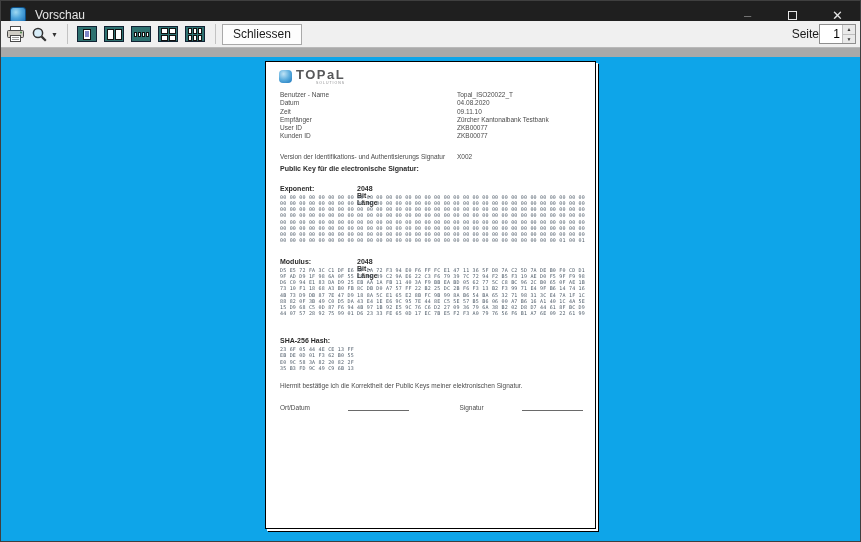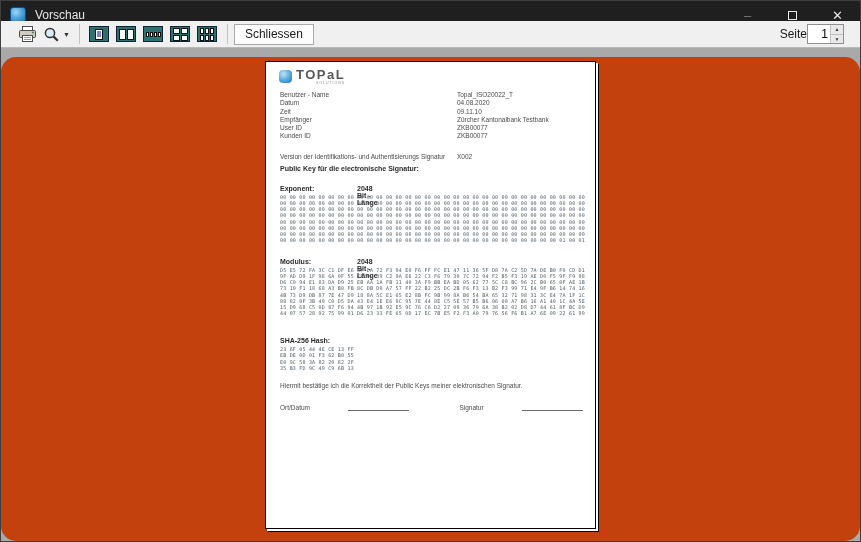--- a/index.html
+++ b/index.html
@@ -11,21 +11,21 @@
   .app-icon { width:16px; height:16px; margin-left:9px; border-radius:3px;
     background:radial-gradient(circle at 35% 30%, #9fd9f2 0%, #4fa6dd 45%, #1b6fb5 100%);
     border:1px solid #0d4f86; }
   .title-text { color:#e6e6e6; font-size:12px; margin-left:9px; }
   .tb-controls { margin-left:auto; display:flex; height:100%; }
   .tb-btn { width:45px; height:100%; display:flex; align-items:center; justify-content:center; color:#e6e6e6; font-size:13px; cursor:default; }
   .tb-btn.min { color:#7d7d7d; }
   .max-box { width:9px; height:9px; border:1px solid #e6e6e6; }
 
   
-  .toolbar { position:absolute; top:20px; left:0; right:0; height:27px; background:#f0f0f0; border-bottom:1px solid #b9b9b9; display:flex; align-items:center; padding:0 14px; }
+  .toolbar { position:absolute; top:20px; left:0; right:0; height:27px; background:#f0f0f0; border-bottom:1px solid #b9b9b9; display:flex; align-items:center; padding:0 2px; }
   .tool-btn { display:flex; align-items:center; justify-content:center; height:22px; padding:0 3px; }
   .caret { font-size:7px; color:#333; margin-left:3px; }
   .separator { width:1px; height:20px; background:#c3c3c3; margin:0 6px; }
   .view-btn { width:23px; height:20px; display:flex; align-items:center; justify-content:center; margin:0 2px; }
   .view-chip { width:20px; height:16px; background:#2e7170; border:1px solid #123; display:flex; align-items:center; justify-content:center; gap:1px; flex-wrap:wrap; padding:1px; }
   .pg { background:#fff; border:1px solid #111; }
   .pg.lg { width:8px; height:11px; display:flex; align-items:center; justify-content:center; }
   .pg.md { width:7px; height:11px; }
   .pg.xs { width:3px; height:5px; }
   .pg-inner { width:4px; height:6px; background:#7f86c8; }
@@ -35,21 +35,21 @@
   .close-preview { height:21px; padding:0 10px; background:#fdfdfd; border:1px solid #a9a9a9; font-size:12px; color:#1a1a1a; font-family:"Liberation Sans",sans-serif; }
   .toolbar-right { margin-left:auto; display:flex; align-items:center; }
   .seite-label { font-size:12px; color:#1a1a1a; }
   .spinner { display:flex; border:1px solid #8f8f8f; background:#fff; height:20px; margin-right:2px; }
   .spinner input { width:22px; border:none; outline:none; text-align:right; font-size:12px; padding-right:2px; font-family:"Liberation Sans",sans-serif; }
   .spin-arrows { display:flex; flex-direction:column; width:13px; border-left:1px solid #bfbfbf; }
   .spin-arrows div { flex:1; display:flex; align-items:center; justify-content:center; font-size:5px; color:#333; background:#e9e9e9; }
   .spin-arrows div:first-child { border-bottom:1px solid #bfbfbf; }
 
   
-  .preview { position:absolute; top:56px; left:0; right:0; bottom:0; background:#c2410c;border-radius:15px; }
+  .preview { position:absolute; top:56px; left:0; right:0; bottom:0; background:#0ea5e9; }
   .page { position:absolute; left:264px; top:4px; width:331px; height:468px; background:#fff; border:1px solid #000;
     box-shadow: 2px 2px 0 0 #fff, 3px 3px 0 0 #000; }
 
   
   .logo { position:absolute; top:7px; left:13px; display:flex; align-items:flex-start; }
   .logo-mark { width:13px; height:13px; border-radius:4px;
     background:radial-gradient(circle at 35% 30%, #bfe3f5 0%, #5aacdd 50%, #1b75bc 100%); margin-right:4px; margin-top:1px; }
   .logo-text { font-size:13px; font-weight:bold; letter-spacing:1.5px; color:#57585a; line-height:12px; }
   .logo-sub { font-size:3.5px; letter-spacing:1px; color:#8a8b8d; text-align:right; margin-top:0px; }
 

